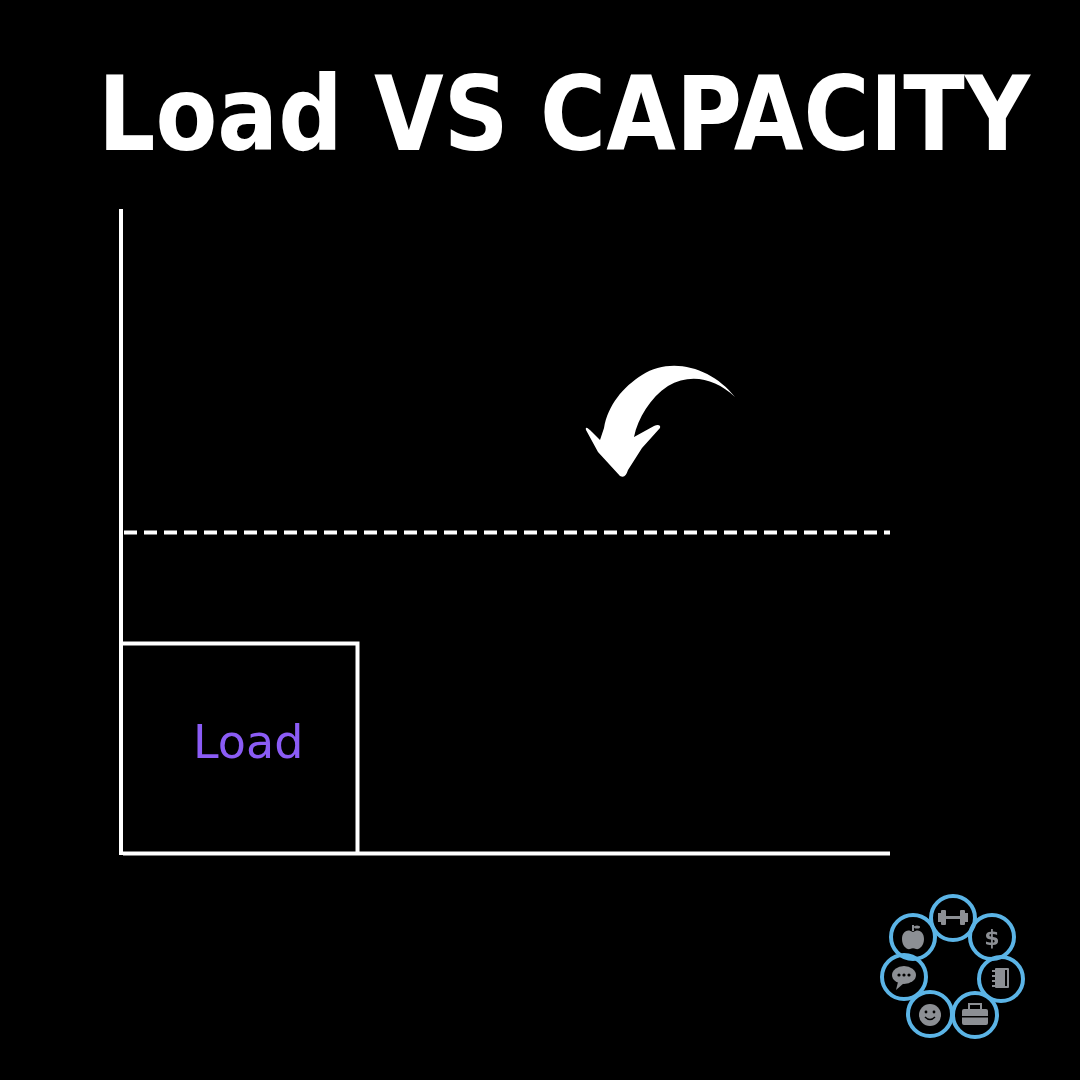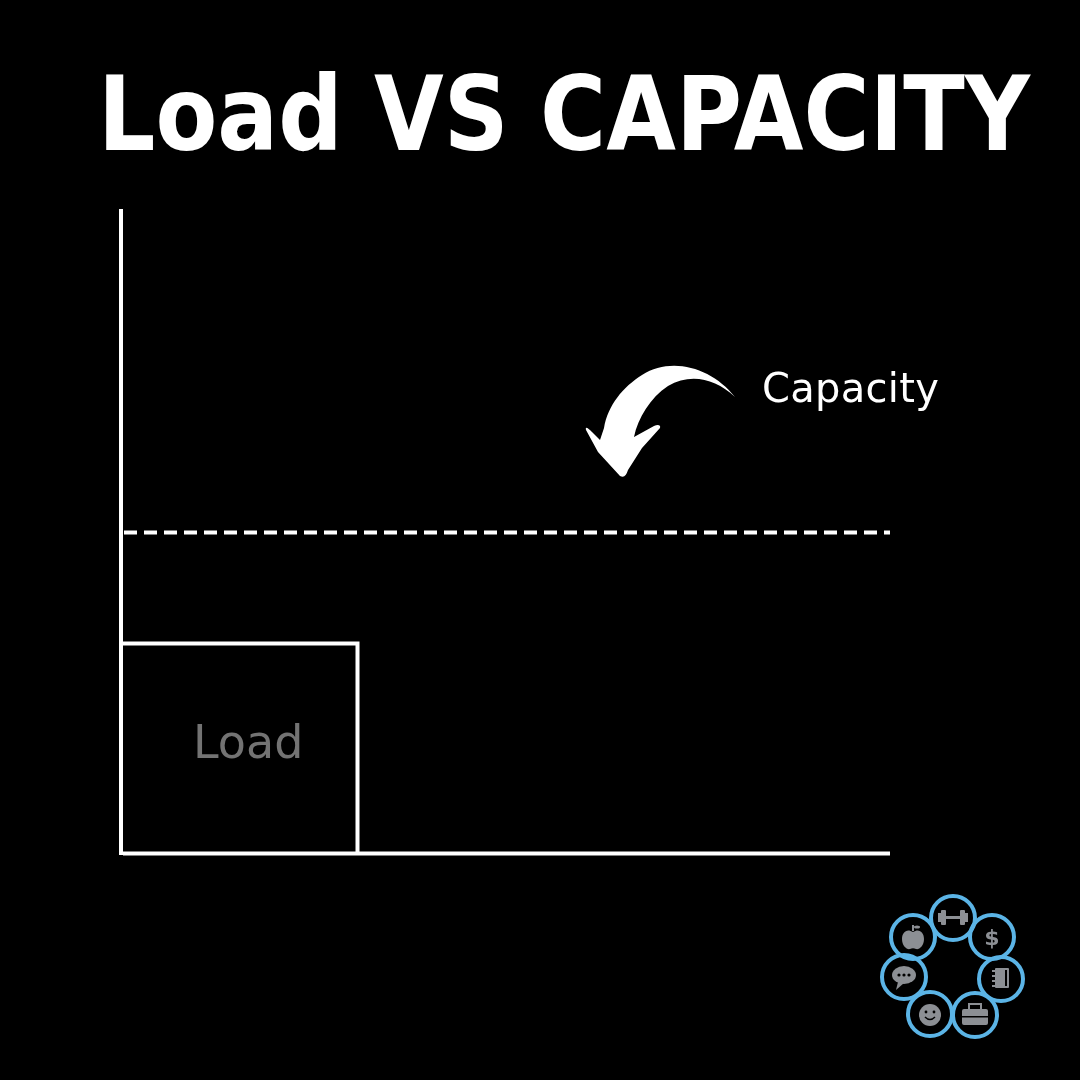--- a/index.html
+++ b/index.html
@@ -42,21 +42,21 @@
     letter-spacing: 0.3px;
     line-height: 1;
     white-space: nowrap;
   }
   .label-load {
     position: absolute;
     left: 193px;
     top: 719px;
     font-family: "DejaVu Sans", sans-serif;
     font-size: 46px;
-    color: #737373;
+    color: #8b5cf6;
     line-height: 1;
     white-space: nowrap;
   }
   .logo {
     position: absolute;
     left: 695px;
     top: 890px;
     width: 340px;
     height: 150px;
   }
@@ -125,21 +125,20 @@
                C 624 478, 626 476, 628 470
                L 642 448
                L 660 428
                C 661 425, 658 424, 654 426
                L 634 437
                C 638 418, 650 398, 668 386
                C 690 373, 715 378, 735 397 Z"></path>
     </g>
   </svg>
 
-  <div class="label-capacity">Capacity</div>
   <div class="label-load">Load</div>
 
   <div class="logo">
 
     <svg class="logo-mark" viewBox="180 0 160 150">
 
       <g fill="none" stroke="#5bb4e6" stroke-width="4">
         <circle cx="258" cy="28" r="22"></circle>
         <circle cx="297" cy="47" r="22"></circle>
         <circle cx="306" cy="89" r="22"></circle>

